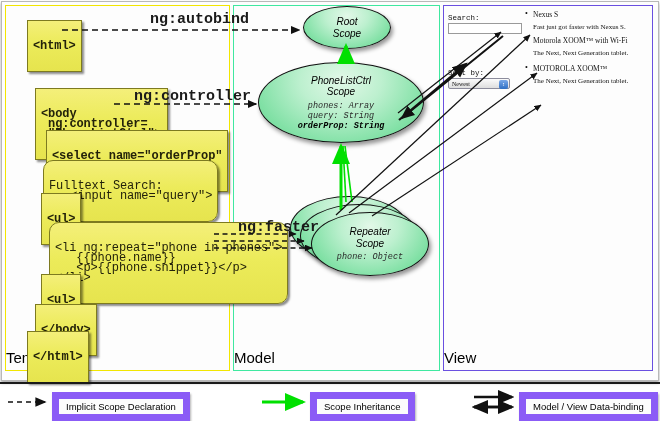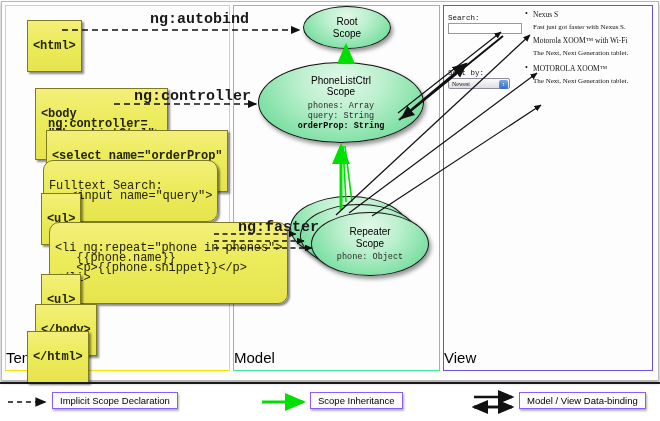--- a/index.html
+++ b/index.html
@@ -48,20 +48,21 @@
 
   
   .ellipse{
     position:absolute;
     border-radius:50%;
     border:1.4px solid #111;
     background:radial-gradient(ellipse at 50% 22%, #e2f8e8 0%, #bdf0cf 35%, #7fe0a4 75%, #62d18e 100%);
     box-shadow:2px 3px 4px rgba(0,0,0,.42);
     display:flex;flex-direction:column;align-items:center;justify-content:center;
     text-align:center;
+    font-style:italic;
   }
   .ell-title{font-size:10px;color:#000;line-height:11.5px;font-family:"Liberation Sans",sans-serif;}
   .ell-props{
     font-family:"Liberation Mono","DejaVu Sans Mono",monospace;
     font-size:8.5px;line-height:10px;color:#2a2a2a;margin-top:3px;
   }
   .ell-props .bold{font-weight:bold;color:#000;}
 
   
   .conn-label{
@@ -103,21 +104,21 @@
   }
   .phone-snippet{
     font-family:"Liberation Serif",serif;font-size:7px;color:#111;
     padding-left:9px;margin-top:3px;line-height:9px;
   }
 
   
   .legend{position:absolute;left:0;top:385px;width:660px;height:36px;}
   .legend-item{position:absolute;display:flex;align-items:center;}
   .legend-box{
-    border:1px solid #8b5cf6;background:#fcfcfc;
+    border:7px solid #8b5cf6;background:#fcfcfc;
     box-shadow:1px 2px 2px rgba(0,0,0,.3);
     font-size:9.5px;color:#000;padding:2px 7px;
     font-family:"Liberation Sans",sans-serif;white-space:nowrap;
   }
 
   svg.overlay{position:absolute;left:0;top:0;width:660px;height:421px;pointer-events:none;}
   .hr-top{position:absolute;left:0;top:382px;width:660px;height:2px;background:#1a1a1a;}
 </style>
 </head>
 <body>

